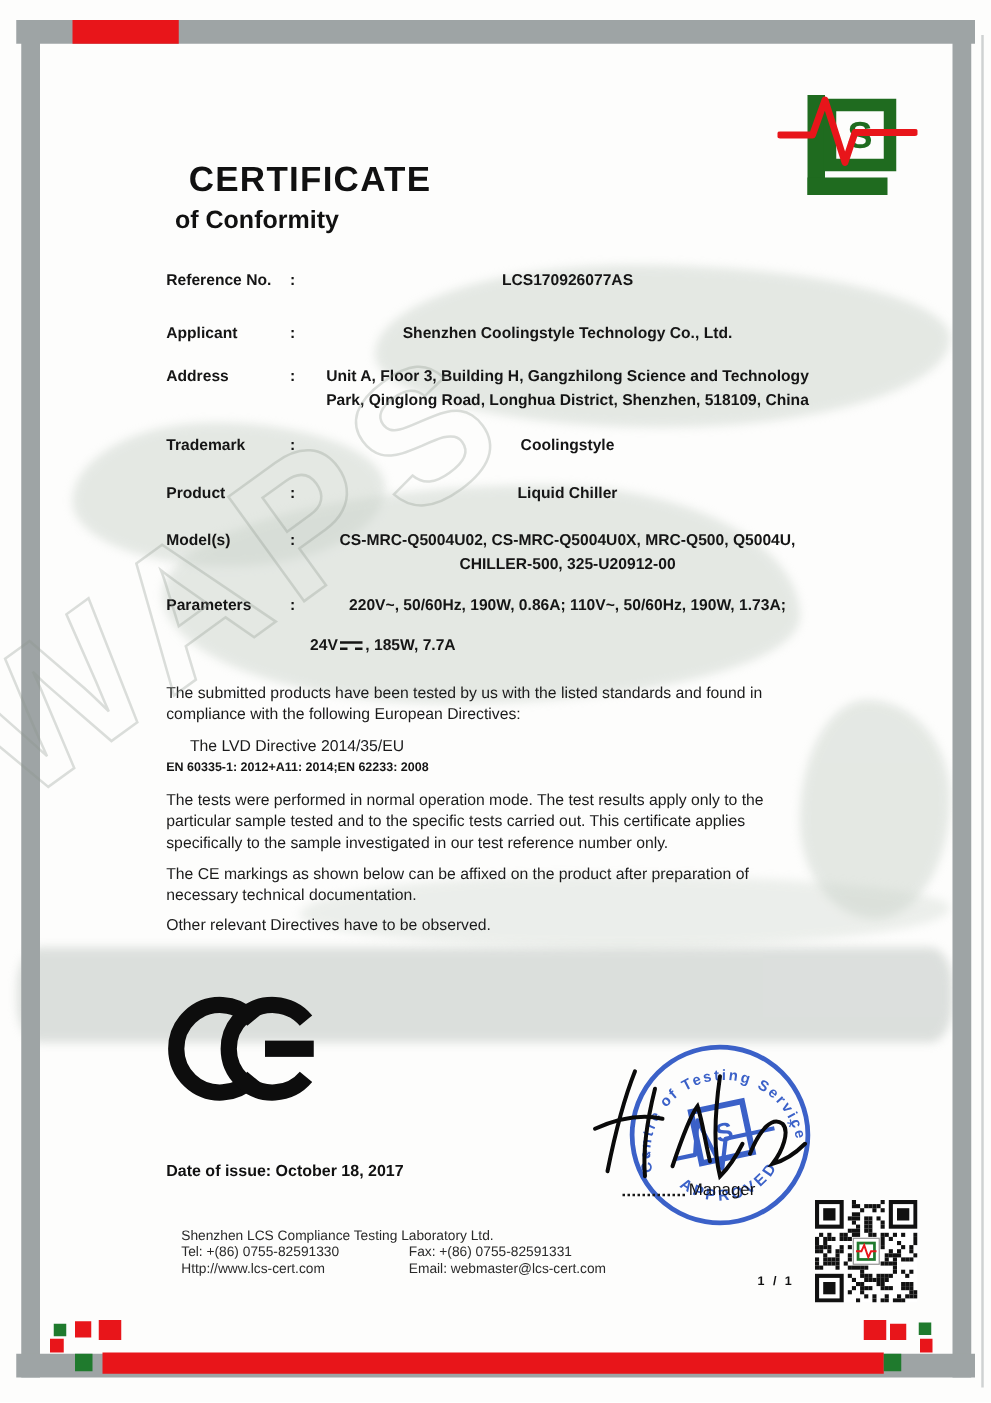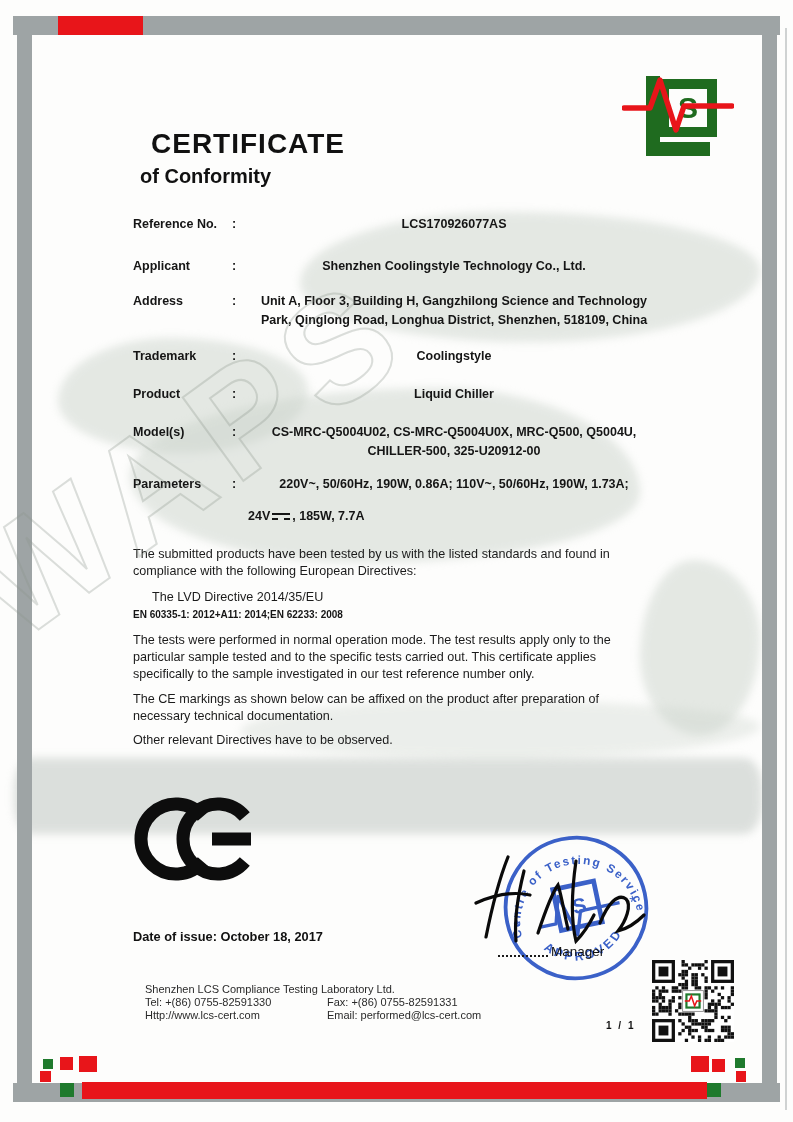--- a/index.html
+++ b/index.html
@@ -212,21 +212,21 @@
     </div>
 
     <div class="footer">
       <div>Shenzhen LCS Compliance Testing Laboratory Ltd.</div>
       <div class="cols">
         <span class="c1">Tel: +(86) 0755-82591330</span>
         <span>Fax: +(86) 0755-82591331</span>
       </div>
       <div class="cols">
         <span class="c1">Http://www.lcs-cert.com</span>
-        <span>Email: performed@lcs-cert.com</span>
+        <span>Email: webmaster@lcs-cert.com</span>
       </div>
     </div>
     <div class="pageno">1 / 1</div>
 
     <svg class="qr" viewBox="0 0 75 75">
       <rect x="0" y="0" width="75" height="75" fill="#fff"></rect>
       <g fill="#111" id="qr-modules">
           <rect x="27" y="0" width="3" height="3"></rect>
           <rect x="48" y="0" width="3" height="3"></rect>
           <rect x="27" y="3" width="3" height="3"></rect>

